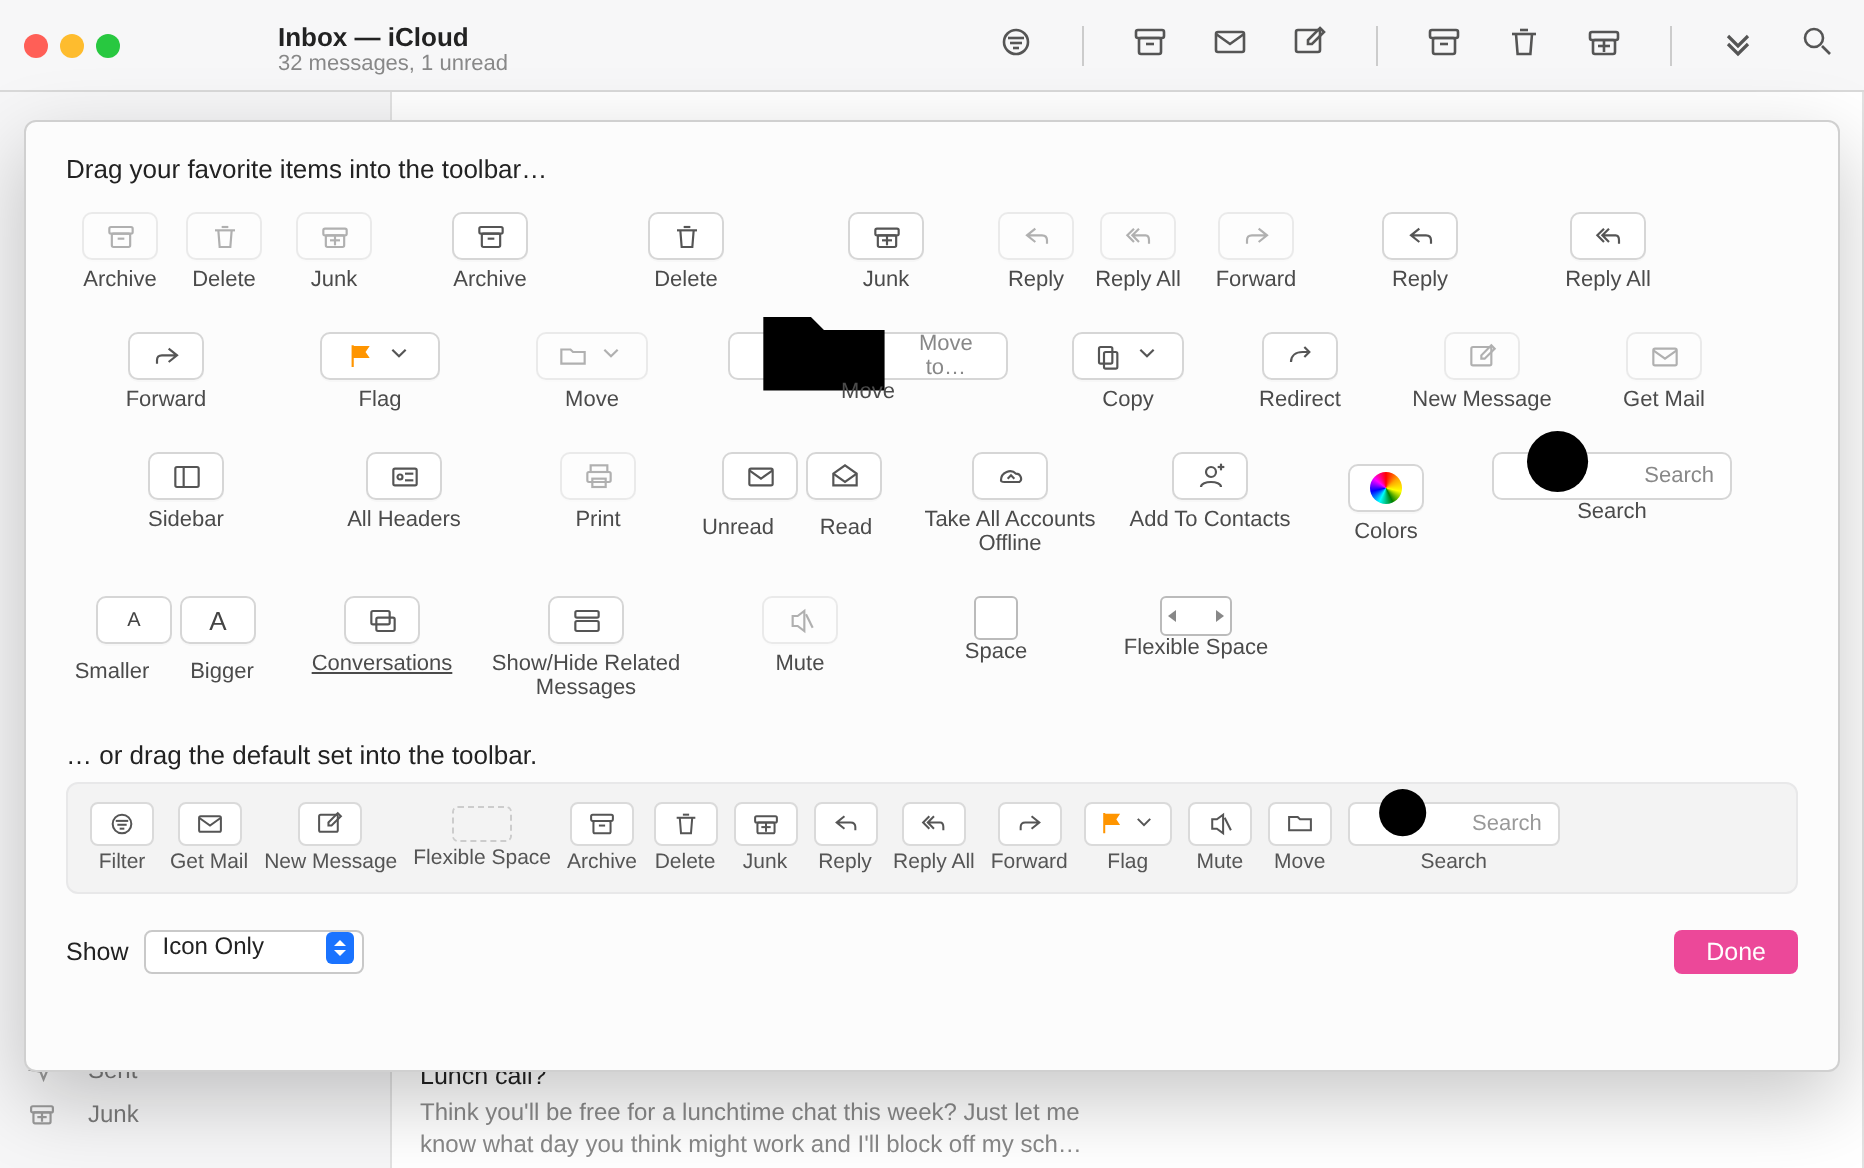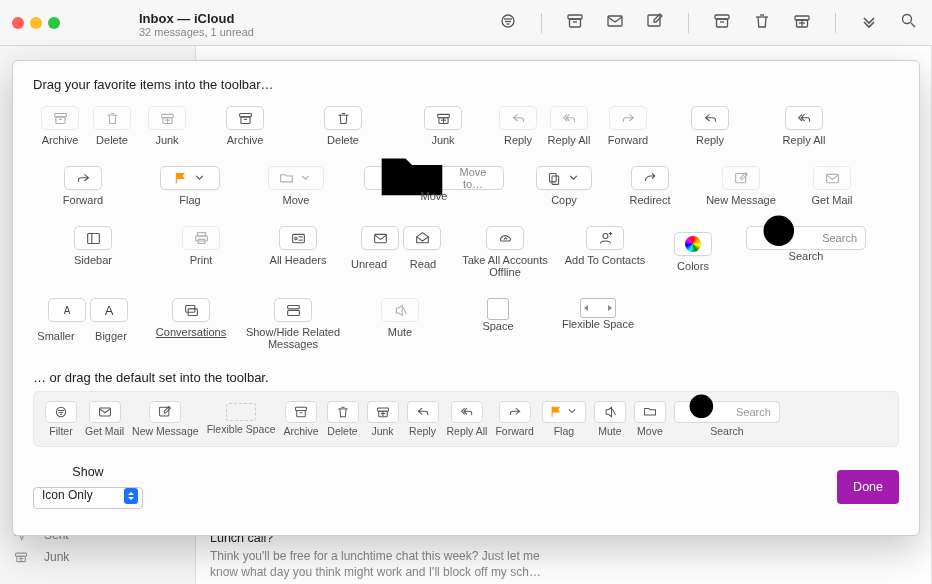--- a/index.html
+++ b/index.html
@@ -94,33 +94,33 @@
     background:#f3f3f3; border:1px solid #e8e8e9; border-radius:6px;
     height:56px; display:flex; align-items:center; gap:2px;
     padding: 4px 8px; margin-bottom: 14px;
   }
   .def-item { display:flex; flex-direction:column; align-items:center; font-size:10.5px; color:#555; margin:0 3px;}
   .def-btn { border:1px solid #dadada; background:#fff; border-radius:4px; height:22px; min-width:32px; display:flex; align-items:center; justify-content:center; margin-bottom:2px;}
   .def-btn svg { width:14px; height:14px; stroke:#555; fill:none; stroke-width:1.3;}
   .def-flex { width:30px; height:18px; border:1px dashed #ccc; border-radius:3px; margin-bottom:2px; position:relative;}
   .def-search { border:1px solid #dadada; background:#fff; border-radius:4px; height:22px; width:106px; display:flex; align-items:center; gap:6px; padding:0 8px; color:#999; font-size:11px; margin-bottom:2px;}
   .footer { display:flex; align-items:center; justify-content:space-between; padding-top:4px;}
-  .show-row { display:flex; align-items:center; gap:8px; font-size:12.5px; color:#222;flex-direction:column;}
+  .show-row { display:flex; align-items:center; gap:8px; font-size:12.5px; color:#222;}
   .select {
     display:flex; align-items:flex-start; justify-content:space-between;
     width:110px; height:22px; background:#fff; border:1px solid #c9c9c9;
     border-radius:4px; padding:0 4px 0 8px; font-size:12px;
   }
   .sel-arrows { width:14px; height:16px; background:#1a73ff; border-radius:3px; display:flex; flex-direction:column; align-items:center; justify-content:center;}
   .sel-arrows::before, .sel-arrows::after { content:""; width:0;height:0; border-left:3px solid transparent; border-right:3px solid transparent;}
   .sel-arrows::before{ border-bottom:3px solid #fff; margin-bottom:1px;}
   .sel-arrows::after{ border-top:3px solid #fff; margin-top:1px;}
   .done-btn {
-    background:#a21caf; color:#fff; border:none; border-radius:4px;
-    height:34px; padding: 0 16px; font-size:12.5px; cursor:pointer;
+    background:#ec4899; color:#fff; border:none; border-radius:4px;
+    height:22px; padding: 0 16px; font-size:12.5px; cursor:pointer;
   }
   .colors-circle {
     width:16px; height:16px; border-radius:8px;
     background: conic-gradient(red, orange, yellow, green, cyan, blue, magenta, red);
   }
   
   .bg-sidebar {
     position:absolute; left:0; top:46px; width:196px; bottom:0;
     background:#f6f6f7; border-right:1px solid #e2e2e2; padding:6px 0;
     z-index:1;
@@ -412,40 +412,40 @@
       <div style="flex-basis: 100%; height: 0px;"></div>
       <div class="cell" style="width: 120px;">
         <div class="btn-sm">
           <svg viewBox="0 0 18 18">
             <rect x="2" y="3" width="14" height="12" rx="1"></rect>
             <line x1="7" y1="3" x2="7" y2="15"></line>
           </svg>
         </div>
         <span>Sidebar</span>
       </div>
-      <div class="cell" style="width: 96px;">
-        <div class="btn-sm disabled">
-          <svg viewBox="0 0 18 18">
-            <rect x="4" y="2" width="10" height="4"></rect>
-            <rect x="2" y="6" width="14" height="6" rx="1"></rect>
-            <rect x="5" y="10" width="8" height="5"></rect>
-          </svg>
-        </div>
-        <span>Print</span>
-      </div>
       <div class="cell" style="width: 98px;">
         <div class="btn-sm">
           <svg viewBox="0 0 18 18">
             <rect x="2" y="4" width="14" height="10" rx="1"></rect>
             <circle cx="6" cy="9" r="1.5"></circle>
             <line x1="9" y1="7" x2="14" y2="7"></line>
             <line x1="9" y1="11" x2="14" y2="11"></line>
           </svg>
         </div>
         <span>All Headers</span>
+      </div>
+      <div class="cell" style="width: 96px;">
+        <div class="btn-sm disabled">
+          <svg viewBox="0 0 18 18">
+            <rect x="4" y="2" width="10" height="4"></rect>
+            <rect x="2" y="6" width="14" height="6" rx="1"></rect>
+            <rect x="5" y="10" width="8" height="5"></rect>
+          </svg>
+        </div>
+        <span>Print</span>
       </div>
       <div class="cell" style="width: 108px;">
         <div class="group-row">
           <div class="btn-sm">
             <svg viewBox="0 0 18 18">
               <rect x="2" y="4" width="14" height="10" rx="1"></rect>
               <polyline points="2,5 9,10 16,5"></polyline>
             </svg>
           </div>
           <div class="btn-sm">

